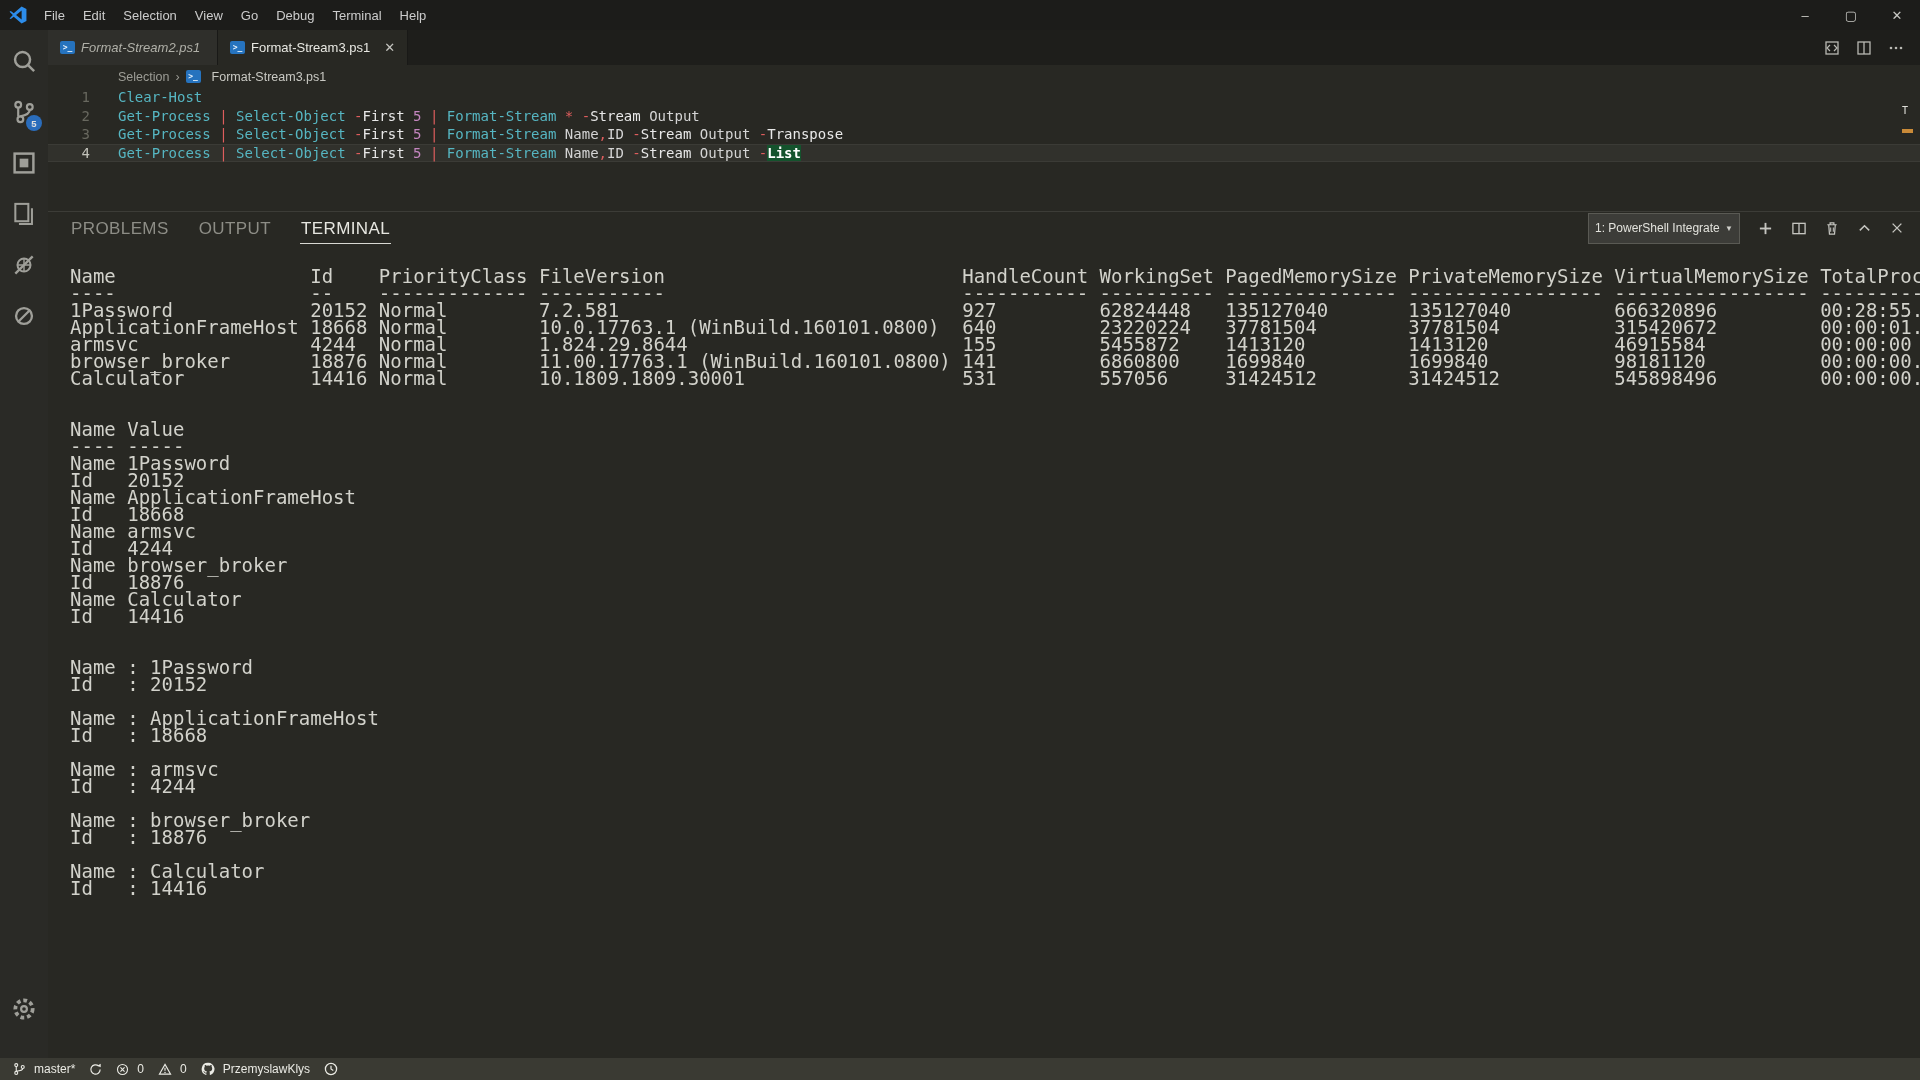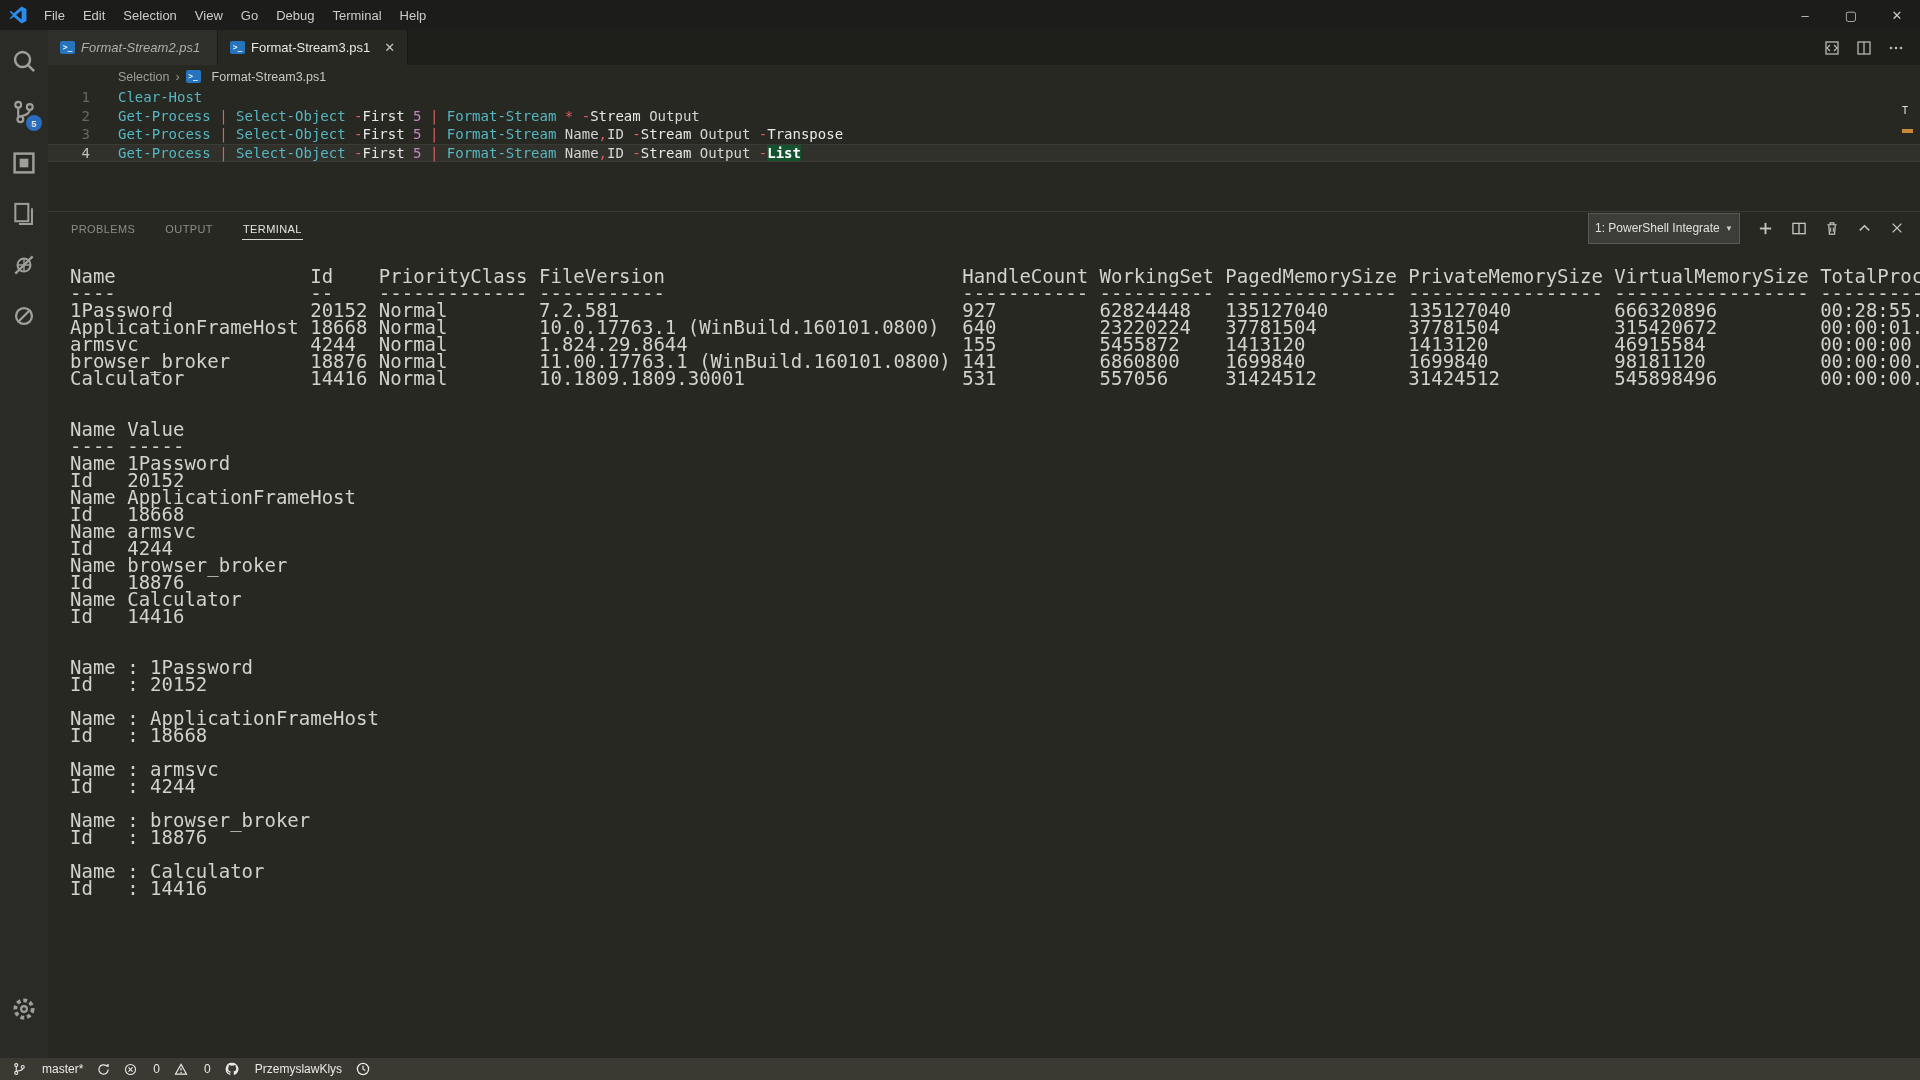--- a/index.html
+++ b/index.html
@@ -52,38 +52,38 @@
   .tk-k { color:#56b6c2; } .tk-o { color:#de5d5d; } .tk-n { color:#c586c0; }
   .tk-a { color:#e8e8e8; font-weight:normal; } .tk-w { color:#d4d4d4; }
   .tk-sel { background:#14532d; color:#ffffff; font-weight:bold; }
   .minimap { position:absolute; top:14px; right:2px; width:16px; height:100px; }
   .minimap .mm-t { color:#e0e0da; font-size:10px; font-family:"DejaVu Sans Mono",monospace; }
   .minimap .mm-mark { width:11px; height:4px; background:#c98a38; margin-top:8px; }
 
   
   .panel { flex:1 1 auto; background:#282823; border-top:1px solid #3c3c37; display:flex; flex-direction:column; min-height:0; }
   .panel-header { height:32px; display:flex; align-items:center; padding-left:22px; flex:0 0 auto; }
-  .panel-tab { font-size:11px; letter-spacing:.4px; margin-right:28px; padding:6px 1px 4px; color:#8d8d86; }
+  .panel-tab { font-size:17px; letter-spacing:.4px; margin-right:28px; padding:6px 1px 4px; color:#8d8d86; }
   .panel-tab.active { color:#e6e6e0; border-bottom:1px solid #d8d8d2; }
   .panel-right { margin-left:auto; display:flex; align-items:center; gap:18px; padding-right:16px; }
   .term-select { width:152px; height:31px; background:#3c3c38; border:1px solid #5a5a54; color:#e2e2dc; font-size:12px;
     display:flex; align-items:center; padding:0 6px; }
   .term-select .sel-label { flex:1; white-space:nowrap; overflow:hidden; }
   .term-select .sel-caret { font-size:8px; color:#cfcfca; margin-left:4px; }
   .panel-icon { color:#c5c5c0; display:flex; align-items:center; }
 
   .terminal { flex:1; padding:24px 0 0 22px; font-family:"DejaVu Sans Mono","Liberation Mono",monospace;
     font-size:19px; line-height:17px; color:#d2d2cb; overflow:hidden; }
   .terminal pre { font:inherit; color:inherit; white-space:pre; }
   .prompt-line { white-space:pre; display:flex; align-items:center; }
   .term-cursor { display:inline-block; width:8px; height:14px; border:1px solid #cfcfc9; margin-left:9px; }
 
   
   .statusbar { height:22px; background:#3a3a33; display:flex; align-items:center; font-size:12px; color:#eaeae4; flex:0 0 auto; }
-  .sb-item { display:flex; align-items:center; gap:16px; padding:0 7px; height:100%; }
+  .sb-item { display:flex; align-items:center; gap:8px; padding:0 7px; height:100%; }
   .sb-left { display:flex; height:100%; align-items:center; padding-left:6px; }
   .sb-right { margin-left:auto; display:flex; height:100%; align-items:center; padding-right:8px; }
   .ps-box { width:14px; height:13px; border:1px solid #73c991; color:#73c991; font-size:8px; display:flex; align-items:center;
     justify-content:center; font-family:"DejaVu Sans Mono",monospace; }
   .sb-green { color:#73c991; }
   svg.ic { display:block; }
 </style>
 </head>
 <body>
 

